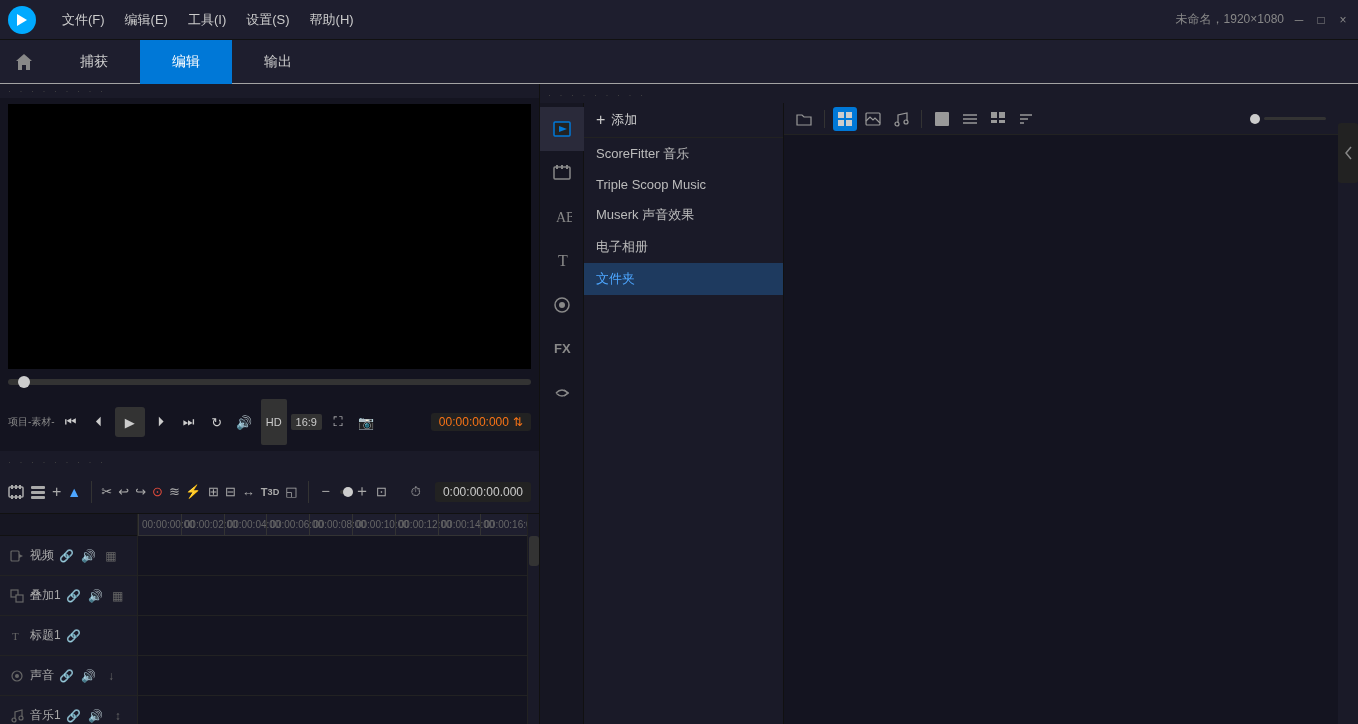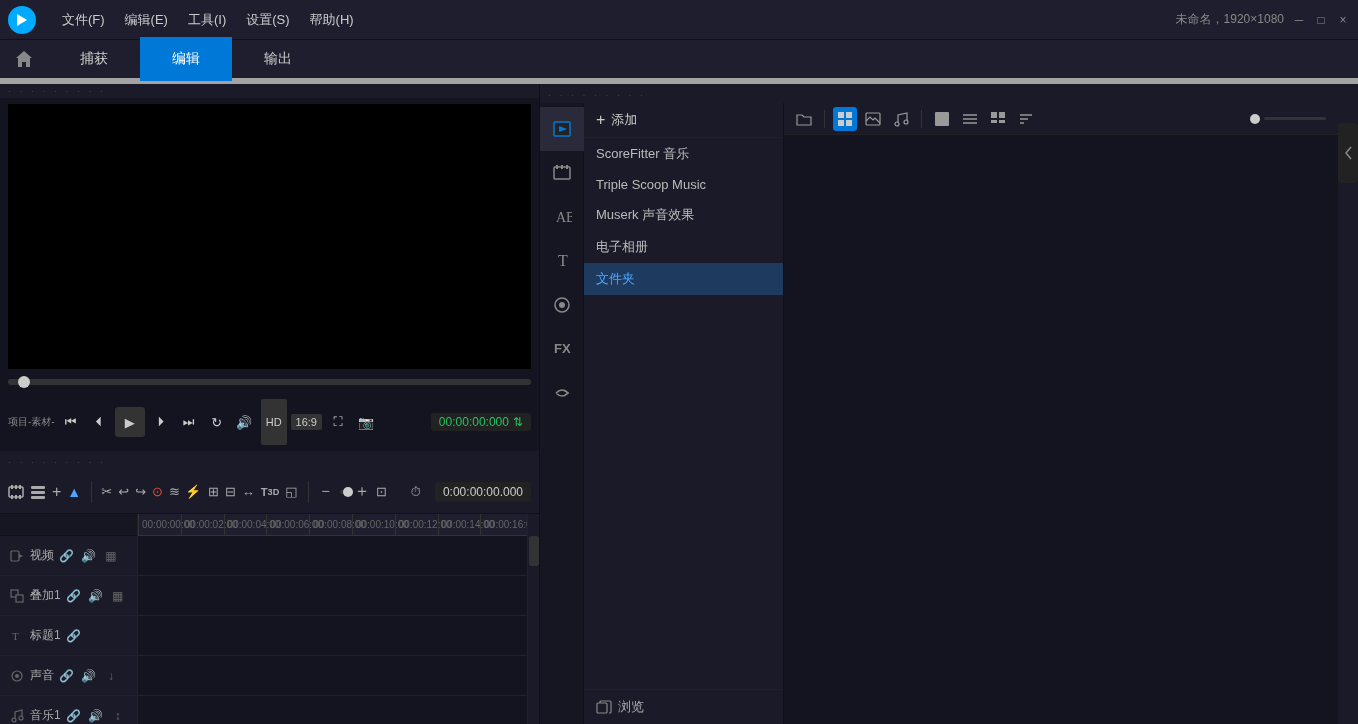--- a/index.html
+++ b/index.html
@@ -7,21 +7,21 @@
 
     
     .titlebar { background: #1e1e2e; height: 40px; display: flex; align-items: center; padding: 0 8px; border-bottom: 1px solid #111; }
     .title-logo { width: 28px; height: 28px; background: #00aaff; border-radius: 50%; display: flex; align-items: center; justify-content: center; margin-right: 16px; }
     .title-logo svg { fill: white; }
     .menu-item { padding: 4px 10px; cursor: pointer; color: #ccc; font-size: 13px; }
     .title-right { margin-left: auto; display: flex; align-items: center; gap: 8px; color: #888; font-size: 12px; }
     .win-btn { width: 14px; height: 14px; cursor: pointer; color: #888; display: inline-flex; align-items: center; justify-content: center; }
 
     
-    .navbar { background: #1e1e2e; height: 44px; display: flex; align-items: center; border-bottom: 6px solid #a3a3a3; }
+    .navbar { background: #1e1e2e; height: 44px; display: flex; align-items: flex-start; border-bottom: 1px solid #a3a3a3; }
     .nav-home { width: 48px; height: 44px; display: flex; align-items: center; justify-content: center; color: #aaa; cursor: pointer; }
     .nav-tab { padding: 0 32px; height: 44px; display: flex; align-items: center; cursor: pointer; color: #ccc; font-size: 14px; }
     .nav-tab.active { background: #0078d7; color: white; }
     .seek-bar { width: 100%; height: 6px; background: #333; border-radius: 3px; margin-bottom: 8px; position: relative; }
     .seek-thumb { width: 12px; height: 12px; background: #ccc; border-radius: 50%; position: absolute; top: -3px; left: 2%; }
     .ctrl-btn { width: 24px; height: 24px; cursor: pointer; display: flex; align-items: center; justify-content: center; color: #ccc; }
     .ctrl-btn.play { width: 30px; height: 30px; background: #333; border-radius: 3px; }
     .hd-badge { background: #333; color: #ccc; padding: 17px 5px; border-radius: 2px; font-size: 11px; }
 
     
@@ -108,21 +108,21 @@
         <div class="ctrl-btn play">▶</div>
         <div class="ctrl-btn">⏵</div>
         <div class="ctrl-btn">⏭</div>
         <div class="ctrl-btn">↻</div>
         <div class="ctrl-btn">🔊</div>
         <span class="hd-badge">HD</span>
         <span style="background:#333; color:#ccc; padding:2px 5px; border-radius:2px; font-size:11px;">16:9</span>
         <div class="ctrl-btn">⛶</div>
         <div class="ctrl-btn">📷</div>
         <div style="margin-left:auto;">
-          <span style="font-size:12px; color:#22c55e; background:#222; padding:2px 8px; border-radius:3px; display:flex; align-items:center; gap:4px;">
+          <span style="font-size:12px; color:#f97316; background:#222; padding:2px 8px; border-radius:3px; display:flex; align-items:center; gap:4px;">
             <span>00:00:00:000</span>
             <span style="cursor:pointer;">⇅</span>
           </span>
         </div>
       </div>
     </div>
 
     <div style="background:#1a1a28; padding:2px 8px;">
       <span style="color:#444; letter-spacing:3px; font-size:9px;">· · · · · · · · ·</span>
     </div>
@@ -331,27 +331,20 @@
         <div class="library-add">
           <span style="font-size:16px; color:#ccc;">+</span>
           <span>添加</span>
         </div>
         <div class="library-item">ScoreFitter 音乐</div>
         <div class="library-item">Triple Scoop Music</div>
         <div class="library-item">Muserk 声音效果</div>
         <div class="library-item">电子相册</div>
         <div class="library-item active">文件夹</div>
 
-        <div style="margin-top:auto; display:flex; align-items:center; gap:6px; padding:8px 12px; color:#aaa; cursor:pointer; border-top:1px solid #222;">
-          <svg width="16" height="16" viewBox="0 0 16 16" fill="none">
-              <rect x="1" y="4" width="10" height="10" rx="1" stroke="#888" stroke-width="1.2"></rect>
-              <path d="M4 4V3a1 1 0 011-1h9a1 1 0 011 1v10a1 1 0 01-1 1h-1" stroke="#888" stroke-width="1.2"></path>
-            </svg>
-          <span>浏览</span>
-        </div>
       </div>
 
       <div style="flex:1; display:flex; flex-direction:column;">
 
         <div class="media-toolbar">
 
           <div class="toolbar-icon">
             <svg width="16" height="16" viewBox="0 0 16 16" fill="none">
                 <path d="M1 4h5l2 2h7v8H1z" stroke="#999" stroke-width="1.2" fill="none"></path>
               </svg>

